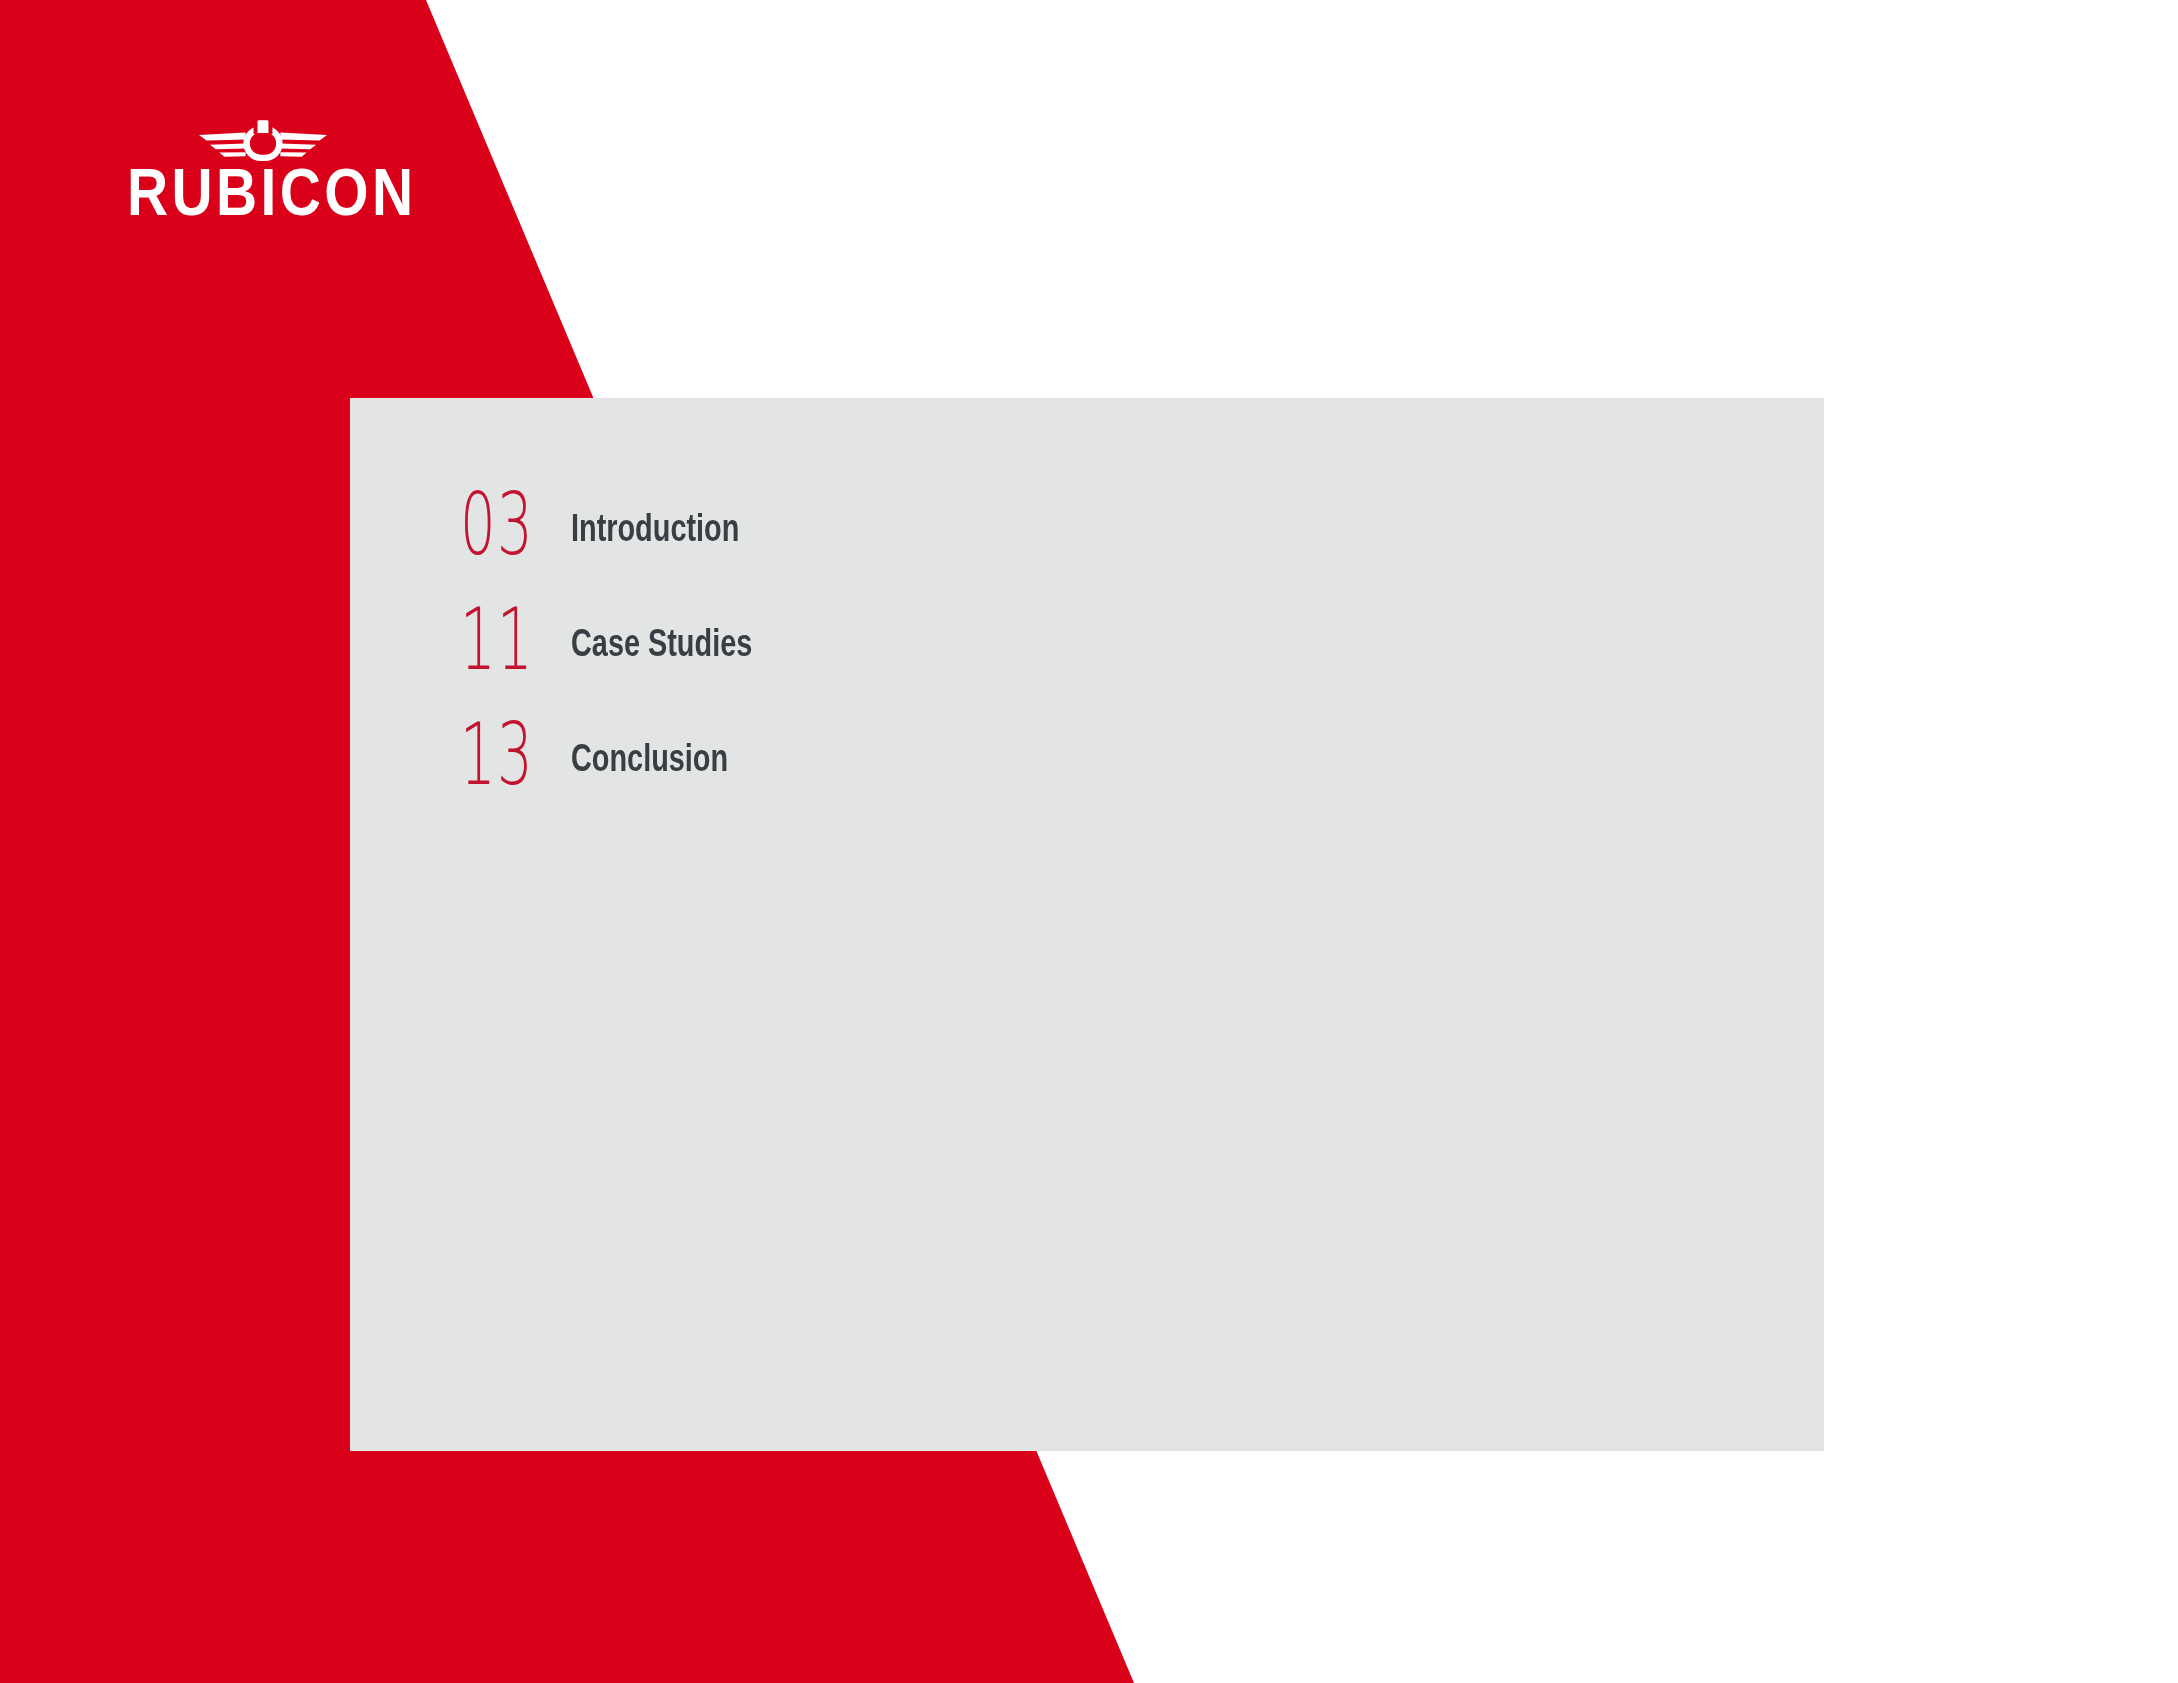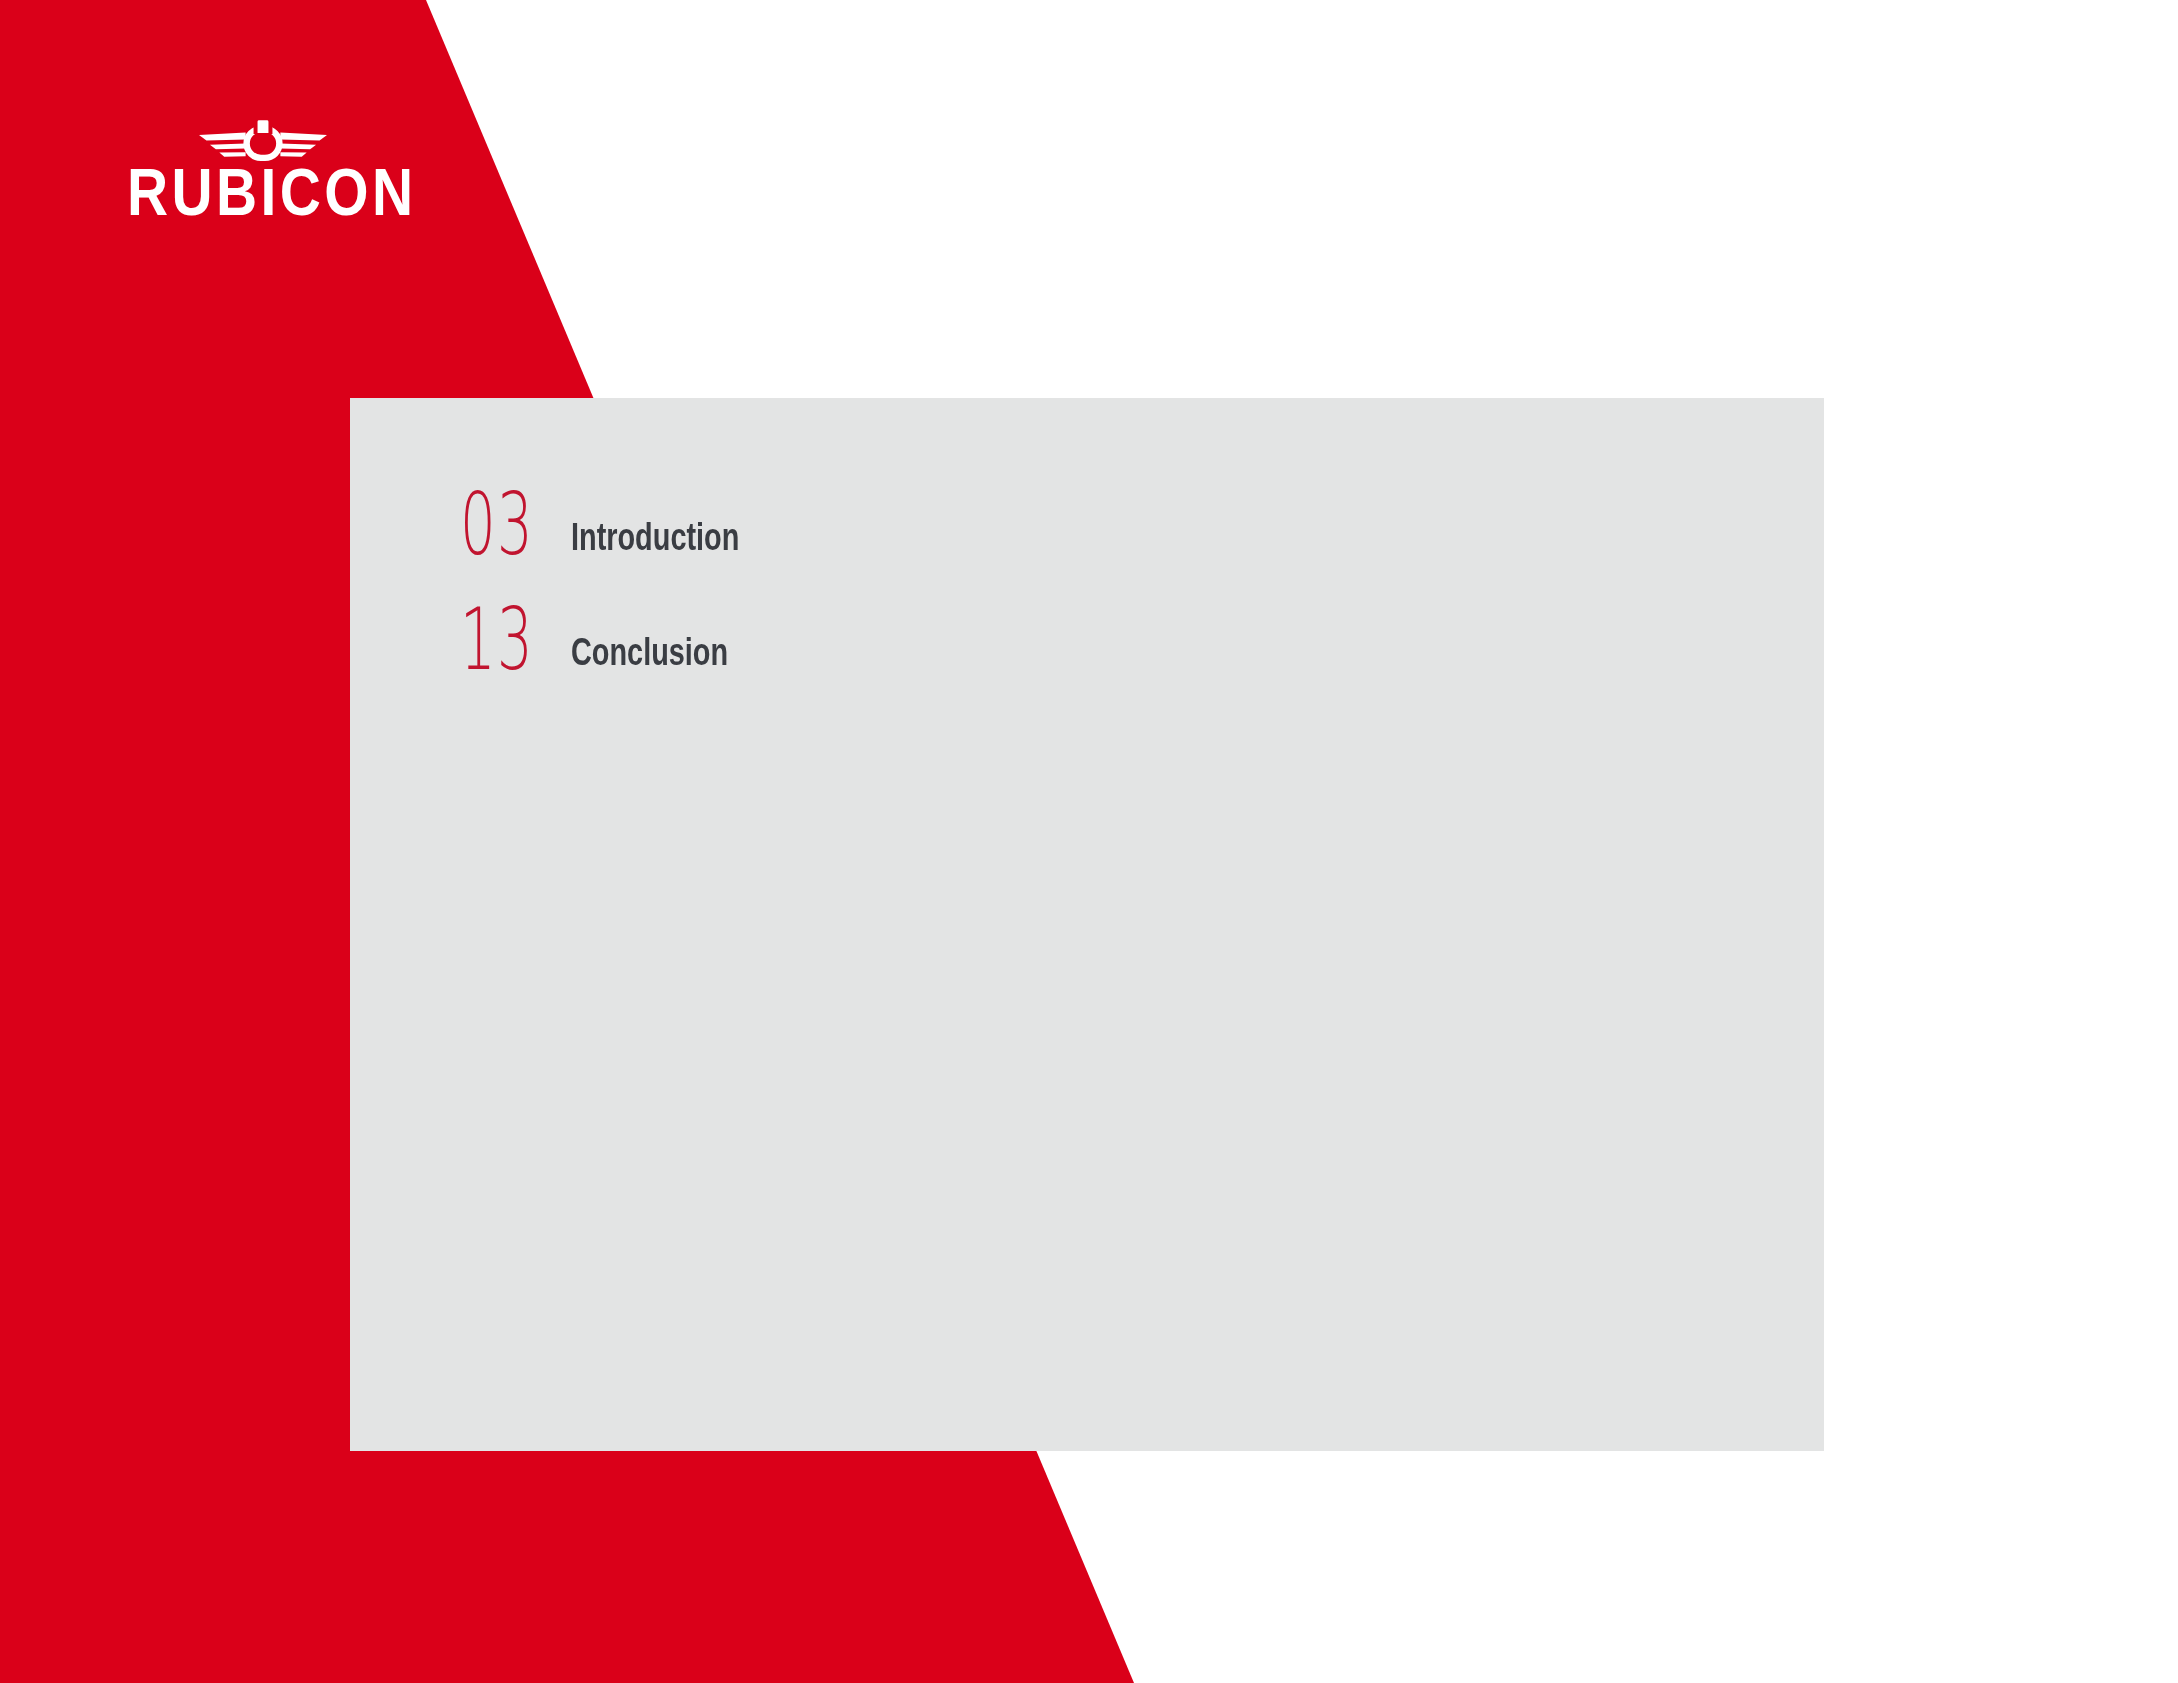--- a/index.html
+++ b/index.html
@@ -52,21 +52,21 @@
     top: 398px;
     width: 1474px;
     height: 1053px;
     background: #e3e4e4;
     box-sizing: border-box;
     padding: 95px 40px 0 110px;
   }
 
   .toc-row {
     display: flex;
-    align-items: flex-end;
+    align-items: center;
     height: 63px;
     margin-bottom: 52px;
   }
   .toc-num {
     flex: none;
     width: 111px;
     color: #c1142f;
     font-family: "DejaVu Sans", sans-serif;
     font-weight: 200;
     font-size: 85px;
@@ -119,20 +119,24 @@
 
   <div class="toc-row">
     <span class="toc-num"><span class="toc-num-inner">03</span></span>
     <span class="toc-title">Introduction</span>
   </div>
 
 
 
 
 
+  <div class="toc-row">
+    <span class="toc-num"><span class="toc-num-inner">11</span></span>
+    <span class="toc-title">Case Studies</span>
+  </div>
 
 
   <div class="toc-row">
     <span class="toc-num"><span class="toc-num-inner">13</span></span>
     <span class="toc-title">Conclusion</span>
   </div>
 
 </div>
 
 

